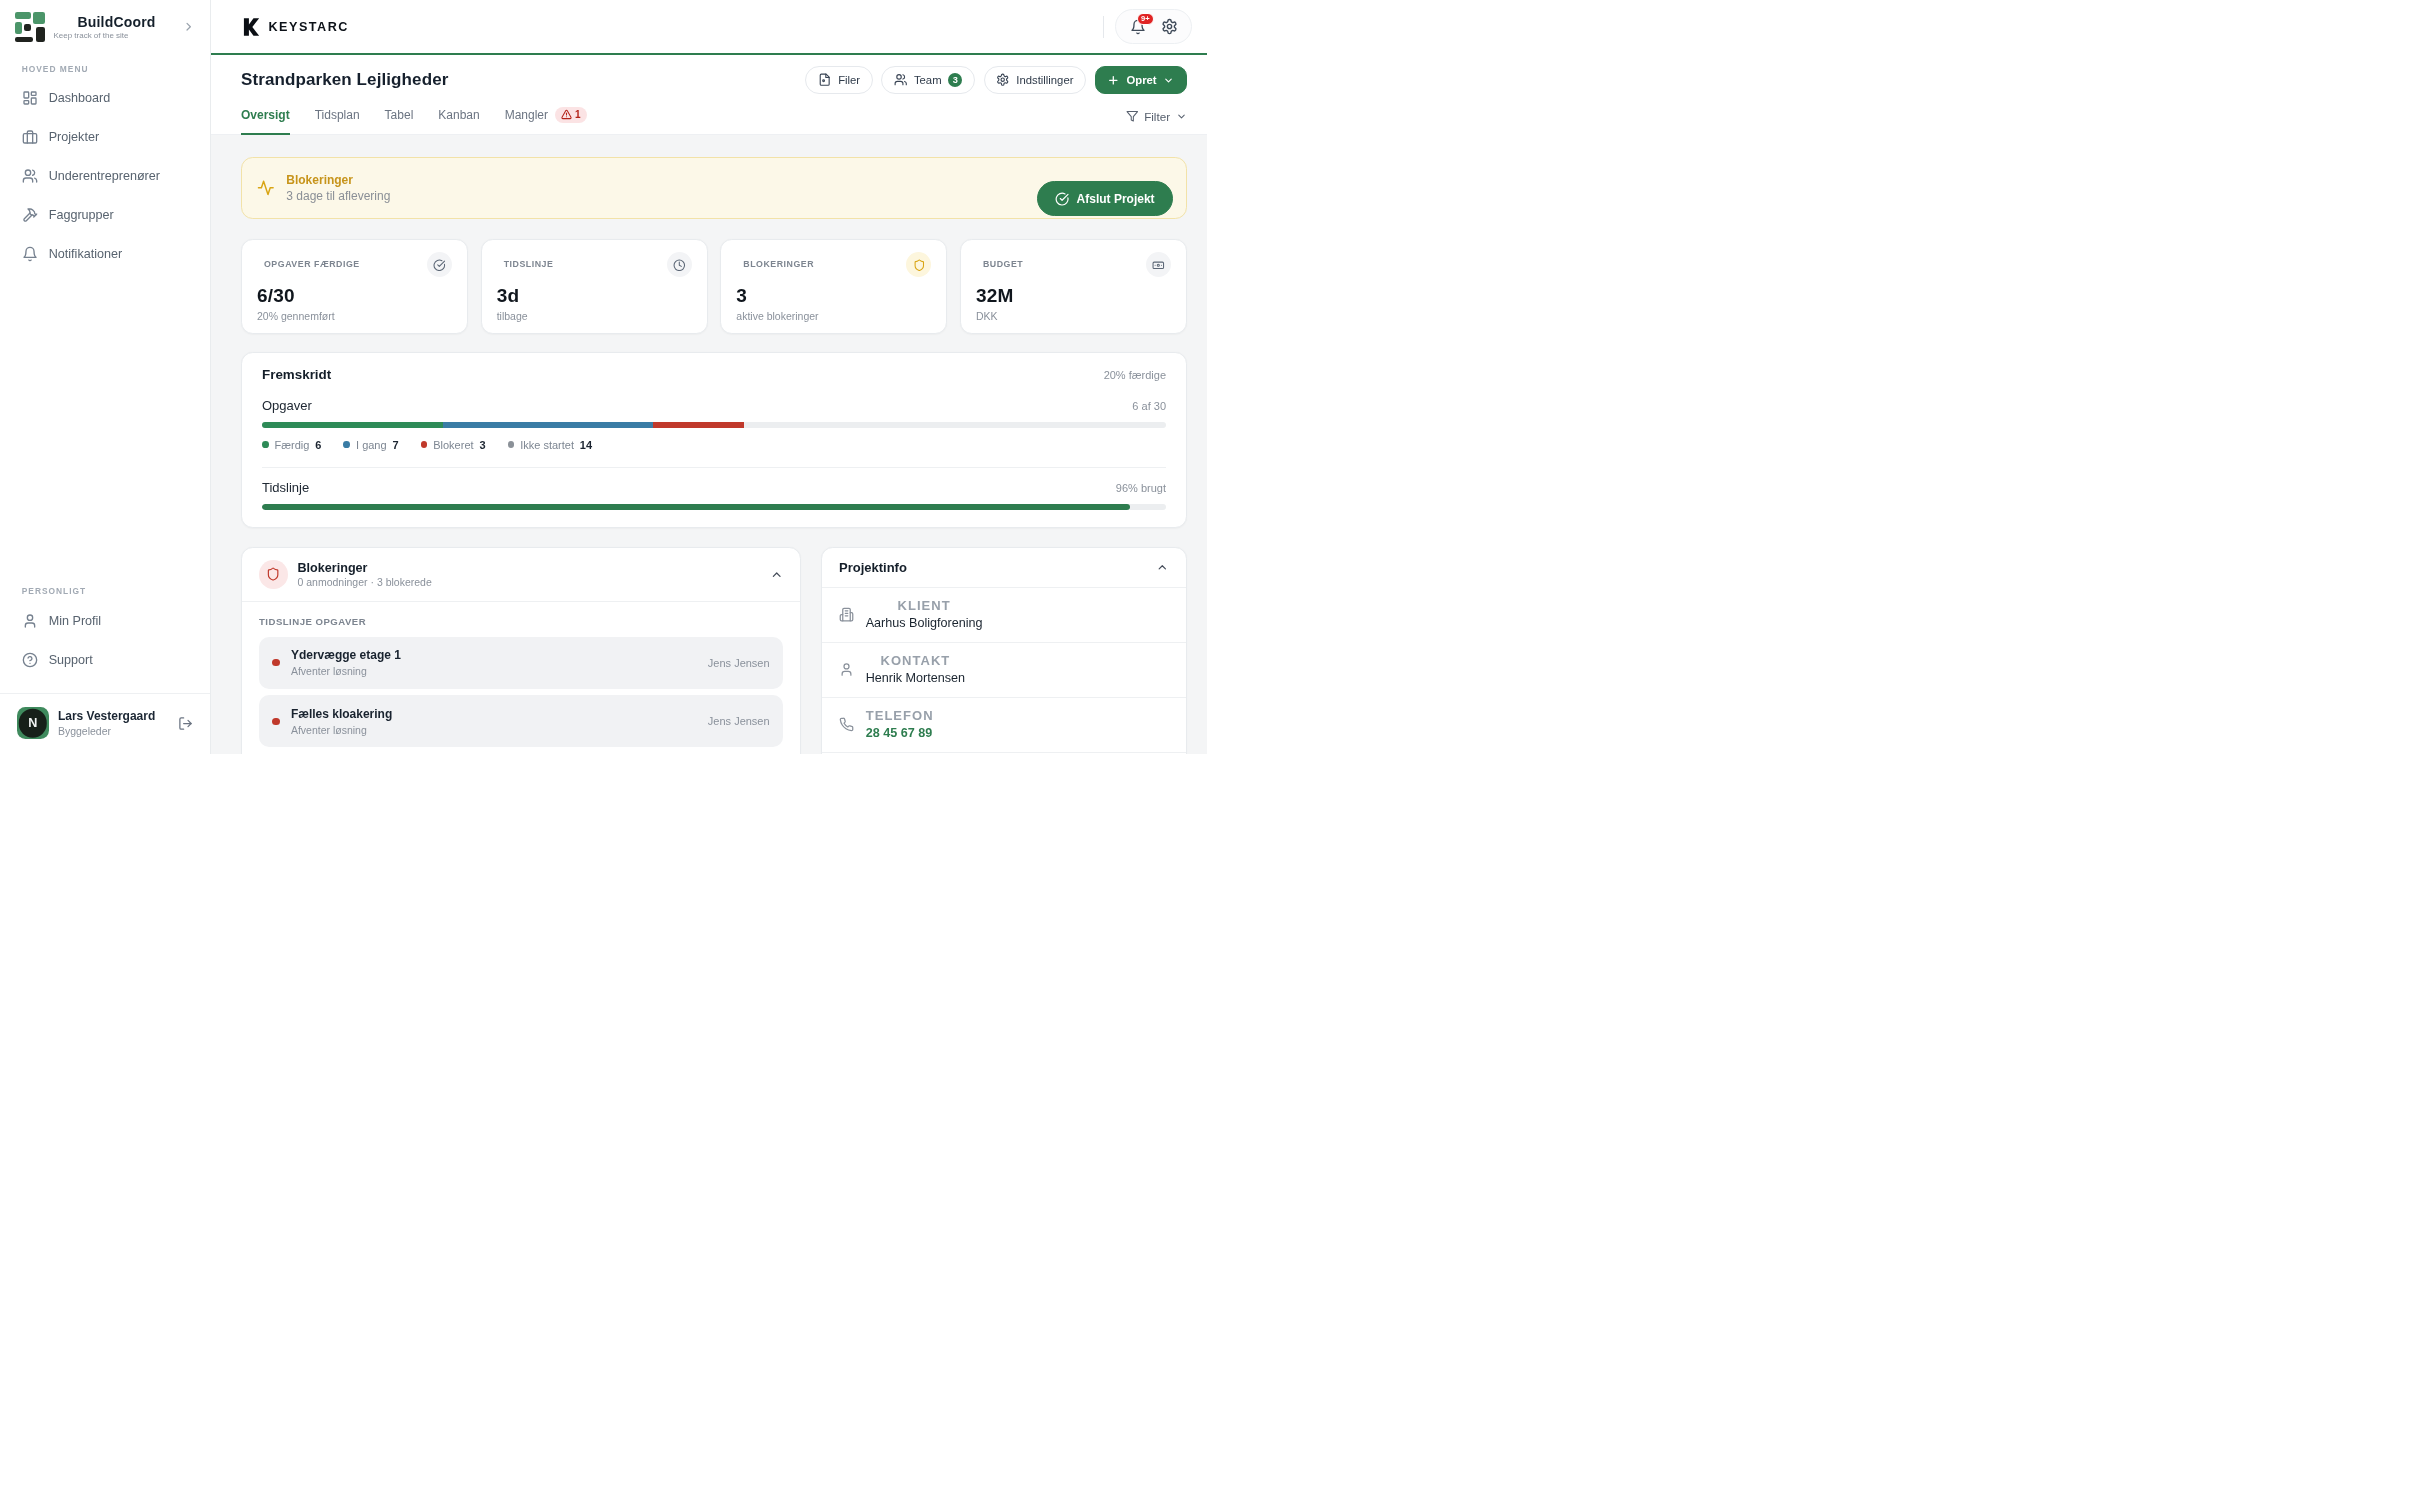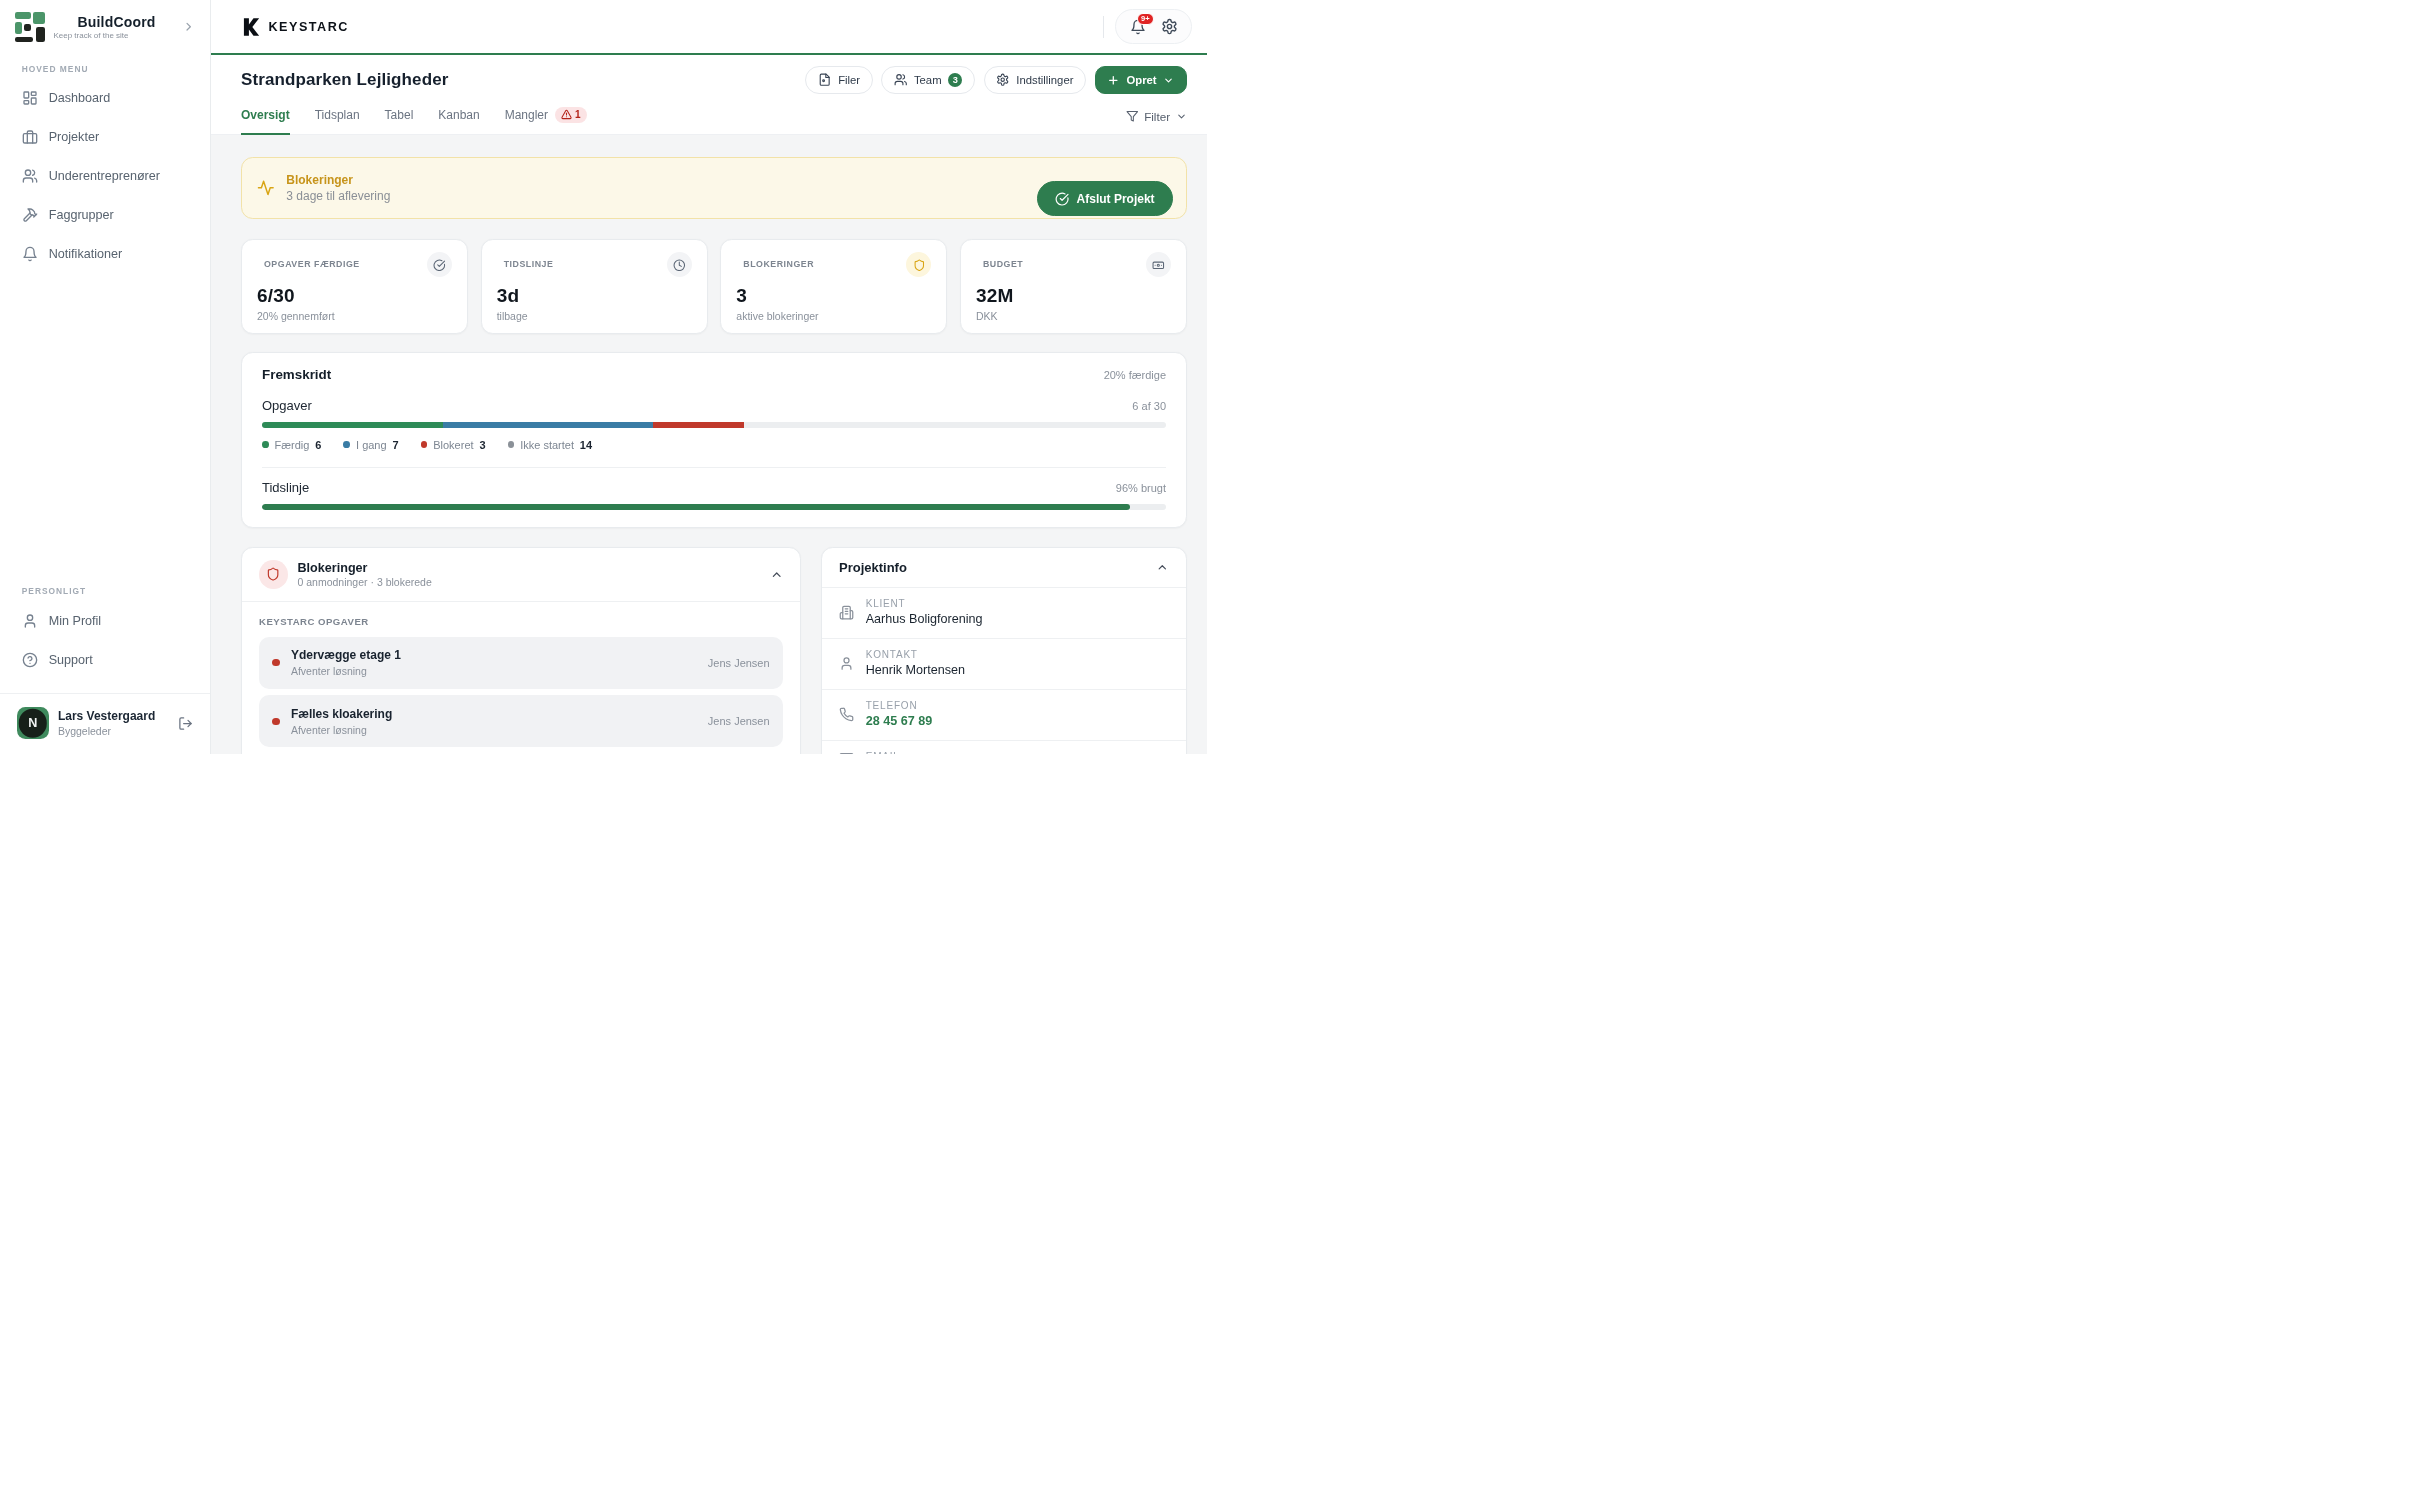--- a/index.html
+++ b/index.html
@@ -108,21 +108,21 @@
   .task-dot { width:7.5px; height:7.5px; border-radius:50%; background:#c0392b; margin-right:11px; flex:0 0 7.5px; }
   .task-title { font-size:12px; font-weight:700; color:#18222e; }
   .task-status { font-size:10.5px; color:#8a919b; margin-top:2.5px; }
   .task-assignee { margin-left:auto; font-size:11px; color:#8a919b; }
 
   .pinfo { flex:1; }
   .pi-head { display:flex; align-items:center; padding:12.6px 17px 11.7px; }
   .pi-title { font-size:13px; font-weight:700; color:#141e29; }
   .pi-row { border-top:0.8px solid #eef0f2; padding:10px 17px 11.7px; display:flex; align-items:center; gap:11.7px; }
   .pi-ic { color:#8a919b; flex:0 0 15px; }
-  .pi-label { font-size:10px; font-weight:400; letter-spacing:.08em; color:#98a0aa; }
+  .pi-label { font-size:13px; font-weight:700; letter-spacing:.08em; color:#98a0aa;text-align:center; }
   .pi-value { font-size:12.6px; color:#1a242f; margin-top:3.4px; }
   .pi-value.green { color:#2e7d4f; font-weight:600; }
 </style>
 </head>
 <body>
 
 <div class="app">
 
   <aside class="sidebar">
     <div class="brand">
@@ -501,21 +501,21 @@
               <div class="blk-title">Blokeringer</div>
               <div class="blk-sub">0 anmodninger · 3 blokerede</div>
             </div>
             <span class="chev-up">
                 <svg width="13.4" height="13.4" viewBox="0 0 24 24" fill="none" stroke="currentColor" stroke-width="2.2" stroke-linecap="round" stroke-linejoin="round">
                   <path d="m18 15-6-6-6 6"></path>
                 </svg>
               </span>
           </div>
           <div class="blk-body">
-            <div class="blk-label">KEYSTARC OPGAVER</div>
+            <div class="blk-label">TIDSLINJE OPGAVER</div>
             <div class="task-list">
               <div class="task">
                 <span class="task-dot"></span>
                 <div>
                   <div class="task-title">Ydervægge etage 1</div>
                   <div class="task-status">Afventer løsning</div>
                 </div>
                 <span class="task-assignee">Jens Jensen</span>
               </div>
               <div class="task">

